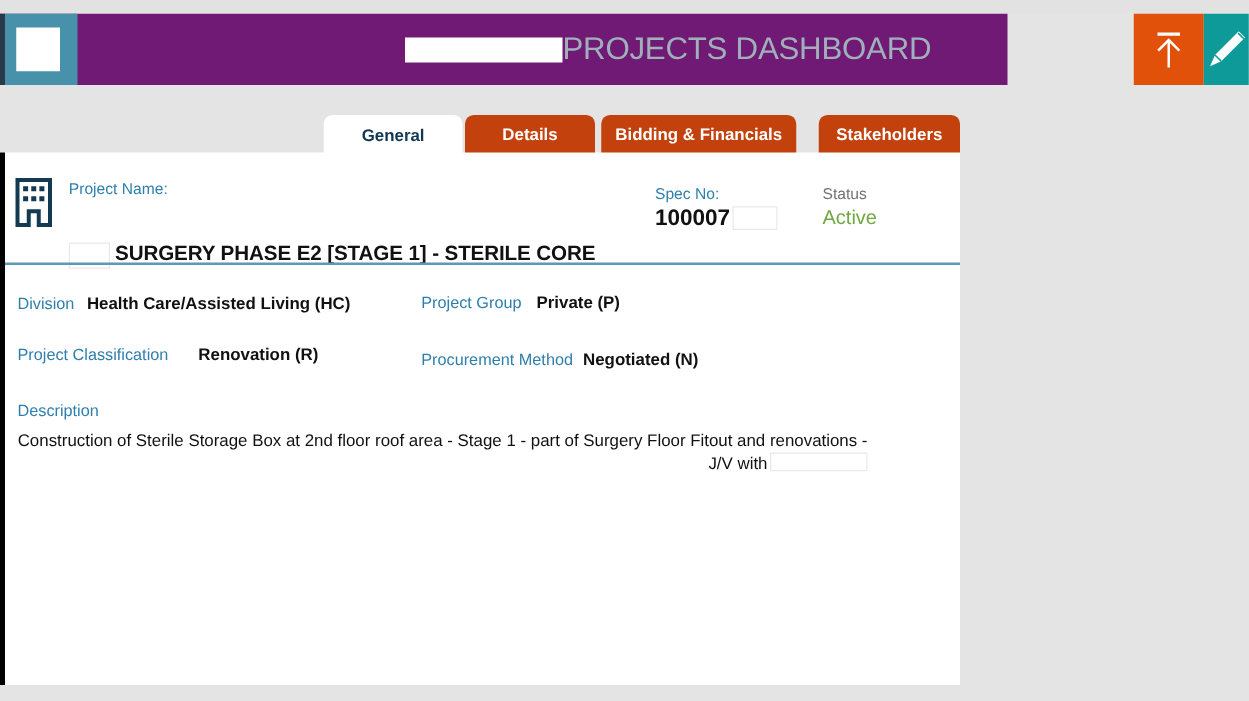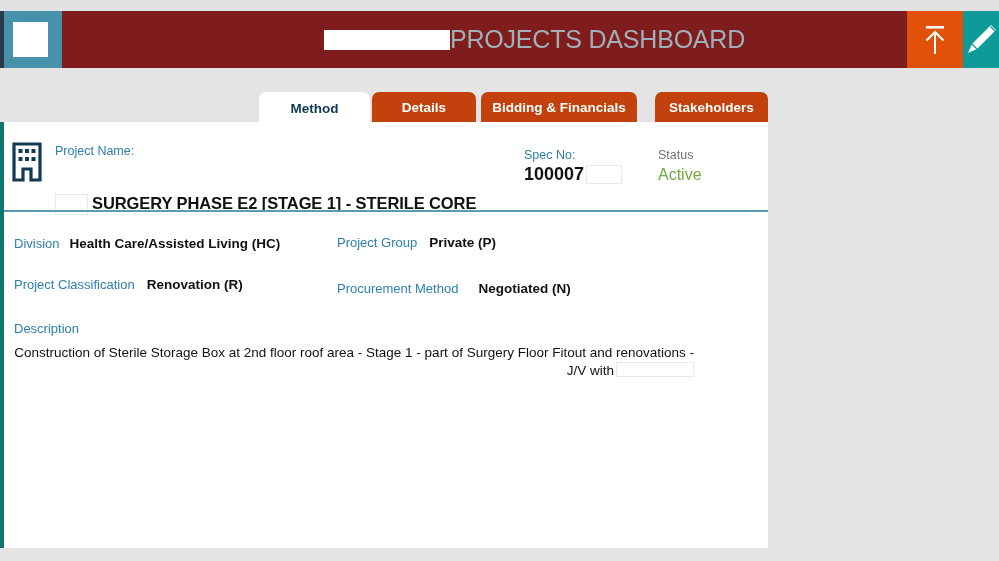--- a/index.html
+++ b/index.html
@@ -20,22 +20,22 @@
     position: absolute;
     left: 0; top: 0;
     width: 999px; height: 11px;
     background: #e2e2e2;
   }
 
   
   .header-bar {
     position: absolute;
     left: 0; top: 11px;
-    width: 999px; height: 57px;
-    background: #7f1d1d;
+    width: 806px; height: 57px;
+    background: #701a75;
   }
   .header-logo-block {
     position: absolute;
     left: 4px; top: 0;
     width: 58px; height: 57px;
     background: #4891ab;
   }
   .header-logo-square {
     position: absolute;
     left: 9px; top: 11px;
@@ -118,21 +118,21 @@
   .tab-bidding   { left: 481px; width: 156px; }
   .tab-stake     { left: 655px; width: 113px; text-align: center; }
 
   
   .panel {
     position: absolute;
     left: 0; top: 122px;
     width: 768px;
     height: 426px;
     background: #ffffff;
-    border-left: 4px solid #0f766e;
+    border-left: 4px solid #000000;
     box-sizing: border-box;
   }
 
   
   .name-row {
     position: absolute;
     left: 0; top: 0;
     width: 764px;
     height: 89px;
   }
@@ -230,24 +230,24 @@
     font-weight: bold;
   }
 
   .f-division      { left: 10px;  top: 112px; }
   .f-division .f-value { margin-left: 10px; }
 
   .f-group         { left: 333px; top: 111px; }
   .f-group .f-value { margin-left: 12px; }
 
   .f-classification { left: 10px;  top: 153px; }
-  .f-classification .f-value { margin-left: 12px; }
+  .f-classification .f-value { margin-left: 24px; }
 
   .f-procurement    { left: 333px; top: 157px; }
-  .f-procurement .f-value { margin-left: 20px; }
+  .f-procurement .f-value { margin-left: 8px; }
 
   
   .desc-label {
     position: absolute;
     left: 10px; top: 199px;
     font-size: 13px;
     color: #2e7fad;
   }
   .desc-body {
     position: absolute;
@@ -298,21 +298,21 @@
   <div class="header-action action-edit">
     <svg width="30" height="30" viewBox="0 0 30 30">
       <polygon points="2,28 6,19 25,0 30,5 11,24" fill="#ffffff"></polygon>
       <line x1="6" y1="19" x2="11" y2="24" stroke="#0d9a98" stroke-width="1.3"></line>
       <line x1="24.5" y1="1.5" x2="29" y2="6" stroke="#0d9a98" stroke-width="1.3"></line>
     </svg>
   </div>
 </div>
 
 <div class="tab-row">
-  <div class="tab active tab-general">Method</div>
+  <div class="tab active tab-general">General</div>
   <div class="tab tab-details">Details</div>
   <div class="tab tab-bidding">Bidding &amp; Financials</div>
   <div class="tab tab-stake">Stakeholders</div>
 </div>
 
 <div class="panel">
 
   <div class="name-row">
 
     <svg class="building-icon" viewBox="0 0 30 40">

